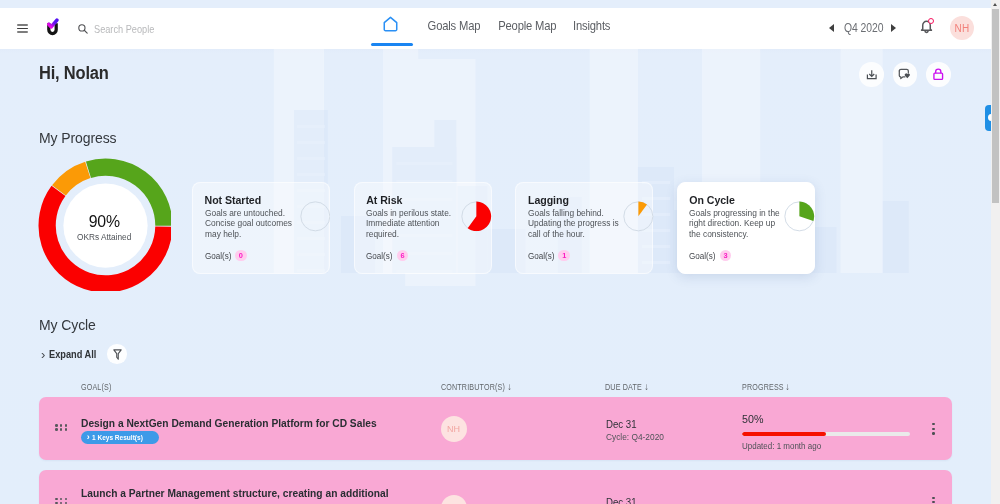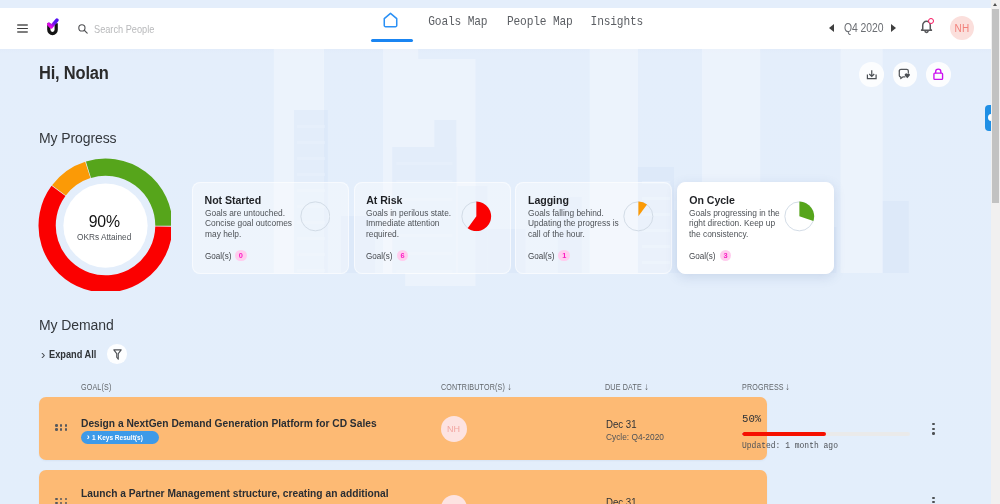--- a/index.html
+++ b/index.html
@@ -25,21 +25,21 @@
 
   .search-icon { position:absolute; left:78px; top:15.5px; width:10px; height:10px; }
   .search-input {
     position:absolute; left:94px; top:13px; width:180px; height:16px;
     border:none; outline:none; font-family:"Liberation Sans", sans-serif;
     font-size:11.5px; color:#3c3c3c; background:transparent;
     transform:scaleX(.80); transform-origin:left center;
   }
   .search-input::placeholder { color:#b8b9bb; }
 
-  .nav { position:absolute; left:371px; top:0; height:34px; display:flex; align-items:flex-end;font-family:Liberation Mono, monospace; }
+  .nav { position:absolute; left:371px; top:0; height:34px; display:flex; align-items:center; }
   .nav-item {
     height:41px; display:flex; align-items:center; justify-content:center;
     font-size:13.6px; color:#5b5e63; cursor:pointer; position:relative;
     padding:0 0; margin:0 3px; letter-spacing:-.2px;
   }
   .nav-item span.lbl { display:block; transform:scaleX(.825); transform-origin:center; white-space:nowrap;}
   .nav-item.home { width:42px; margin:0 6px 0 0; }
   .nav-item.active::after {
     content:""; position:absolute; left:0; right:0; bottom:0px; height:3px;
     background:#1a85f2; border-radius:1.5px;
@@ -89,21 +89,21 @@
   .donut { position:absolute; left:38px; top:117px; width:133px; height:133px; }
   .donut svg { position:absolute; left:0; top:0; width:133px; height:133px; }
   .donut-center { position:absolute; left:0; top:0; width:133px; height:133px;
      display:flex; flex-direction:column; align-items:center; justify-content:center; }
   .donut-pct { font-size:16.5px; font-weight:normal; color:#131313; letter-spacing:-.2px; line-height:16px;
      transform:scaleX(.96); margin-top:5px;}
   .donut-sub { font-size:9.2px; color:#4f5358; margin-top:3px; letter-spacing:0; transform:scaleX(.90);}
 
   
   .scard {
-    position:absolute; top:140.5px; width:157px; height:92.2px; border-radius:8px;
+    position:absolute; top:140.5px; width:138px; height:92.2px; border-radius:8px;
     background:rgba(255,255,255,.38); border:1px solid rgba(255,255,255,.55);
   }
   .scard.hl { background:#fff; border:1px solid #fff; box-shadow:0 3px 12px rgba(60,95,150,.16); }
   .scard h4 { font-size:10.6px; font-weight:bold; color:#1f2125; position:absolute; left:11.6px; top:11px;
     letter-spacing:-.05px; white-space:nowrap;}
   .scard p { font-size:9px; color:#4e5257; position:absolute; left:11.6px; top:25.5px; width:120px; line-height:10.3px;
     transform:scaleX(.93); transform-origin:left top; white-space:nowrap;}
   .scard .goals { position:absolute; left:11.6px; top:67.3px; display:flex; align-items:center; gap:0; }
   .scard .goals span.t { font-size:9px; color:#44474c; display:block; transform:scaleX(.9); transform-origin:left center;
     width:30.5px; white-space:nowrap;}
@@ -123,21 +123,21 @@
     width:19.5px;height:19.5px;border-radius:50%;background:#fdfeff;display:flex;
     align-items:center;justify-content:center;cursor:pointer;margin-left:12px;
   }
 
   .thead { position:absolute; left:0; top:341px; width:991px; height:11px; }
   .th { position:absolute; font-size:8.6px; color:#616569; letter-spacing:.2px; display:flex; align-items:flex-end; }
   .th > span:first-child { display:block; transform:scaleX(.83); transform-origin:left bottom; white-space:nowrap; overflow:visible;}
   .th .sarr { font-size:10px; line-height:10px; color:#5b5f64; }
 
   .grow {
-    position:absolute; left:39px; width:728px; background:#fdba74; border-radius:7px;
+    position:absolute; left:39px; width:913px; background:#f9a8d4; border-radius:7px;
     box-shadow:0 1px 2px rgba(60,95,150,.07);
   }
   .grow .drag { position:absolute; left:16.1px; top:27.5px; width:12.1px; }
   .dots6 { display:grid; grid-template-columns:repeat(3,2.6px); column-gap:2.2px; row-gap:1.7px; width:12.1px; }
   .dots6 i { width:2.6px; height:2.6px; border-radius:50%; background:#58595d; display:block; }
   .gtitle { position:absolute; left:42px; top:20.5px; font-size:11px; font-weight:bold; color:#2a2e33;
     transform:scaleX(.93); transform-origin:left top; white-space:nowrap; }
   .krbadge {
     position:absolute; left:42.3px; top:34.8px; height:12.6px; padding:0 7px 0 5.5px; border-radius:7px;
     background:#3d9ae8; color:#fff; font-size:7.6px; font-weight:bold; display:flex; align-items:center;
@@ -146,21 +146,21 @@
   .krbadge .kchev { font-size:9px; line-height:1; margin-right:2.5px; position:relative; top:-.4px;}
   .krbadge .ktxt { display:block; transform:scaleX(.86); transform-origin:left center; width:60px;}
   .gavatar {
     position:absolute; left:401.6px; top:19.2px; width:26px; height:26px;
     border-radius:50%; background:#fde3e1; color:#f2a7a2; font-size:9px;
     display:flex; align-items:center; justify-content:center;
   }
   .gdate { position:absolute; left:566.9px; top:20px; }
   .gdate .d { font-size:11.5px; color:#2d3136; display:block; transform:scaleX(.84); transform-origin:left top; white-space:nowrap; line-height:14px;}
   .gdate .c { font-size:8.6px; color:#4e5257; margin-top:1px; display:block; transform:scaleX(.97); transform-origin:left top; white-space:nowrap; line-height:10px;}
-  .gprog { position:absolute; left:703.4px; top:15px; width:167.4px;font-family:Liberation Mono, monospace; }
+  .gprog { position:absolute; left:703.4px; top:15px; width:167.4px; }
   .gprog .p { font-size:11.5px; color:#2d3136; display:block; transform:scaleX(.93); transform-origin:left top;
      white-space:nowrap; line-height:14px;}
   .gprog .bar { margin-top:6px; width:167.4px; height:4.5px; border-radius:3px; background:#eaeaea; overflow:hidden;}
   .gprog .bar i { display:block; height:100%; border-radius:3px; }
   .gprog .u { font-size:8.6px; color:#4e5257; margin-top:5px; display:block; transform:scaleX(.93); transform-origin:left top;
      white-space:nowrap; line-height:10px;}
   .gmenu { position:absolute; left:893.2px; top:26.5px; cursor:pointer; }
   .gmenu i { display:block; width:2.4px;height:2.4px;border-radius:50%;background:#4d5053;margin-bottom:2.2px;}
   .gmenu i:last-child{margin-bottom:0;}
 
@@ -381,21 +381,21 @@
         <span class="t">Goal(s)</span>
         <span class="badge">3</span>
       </div>
       <svg class="pie" viewBox="0 0 37 37">
         <circle cx="18.5" cy="18.5" r="17.5" fill="none" stroke="#cfd8e4" stroke-width="1.1"></circle>
         <path d="M 18.5 18.5 L 18.5 0.6999999999999993 A 17.8 17.8 0 0 1 35.42880599005373 24.000502499874063 Z" fill="#56a51b"></path>
       </svg>
     </div>
       </div>
 
-    <div class="sect-title" style="left:39px; top:276px;">My Demand</div>
+    <div class="sect-title" style="left:39px; top:276px;">My Cycle</div>
 
     <div class="expand">
       <div class="ex">
         <span class="chev">›</span>
         <span class="t">Expand All</span>
       </div>
       <div class="filter-btn">
         <svg width="9" height="11" viewBox="0 0 16 20">
           <path d="M1.3 1.5 L14.7 1.5 L9.4 8.4 L9.4 18.6 L6.6 15 L6.6 8.4 Z" fill="none" stroke="#4d5055" stroke-width="2" stroke-linejoin="round"></path>
         </svg>

